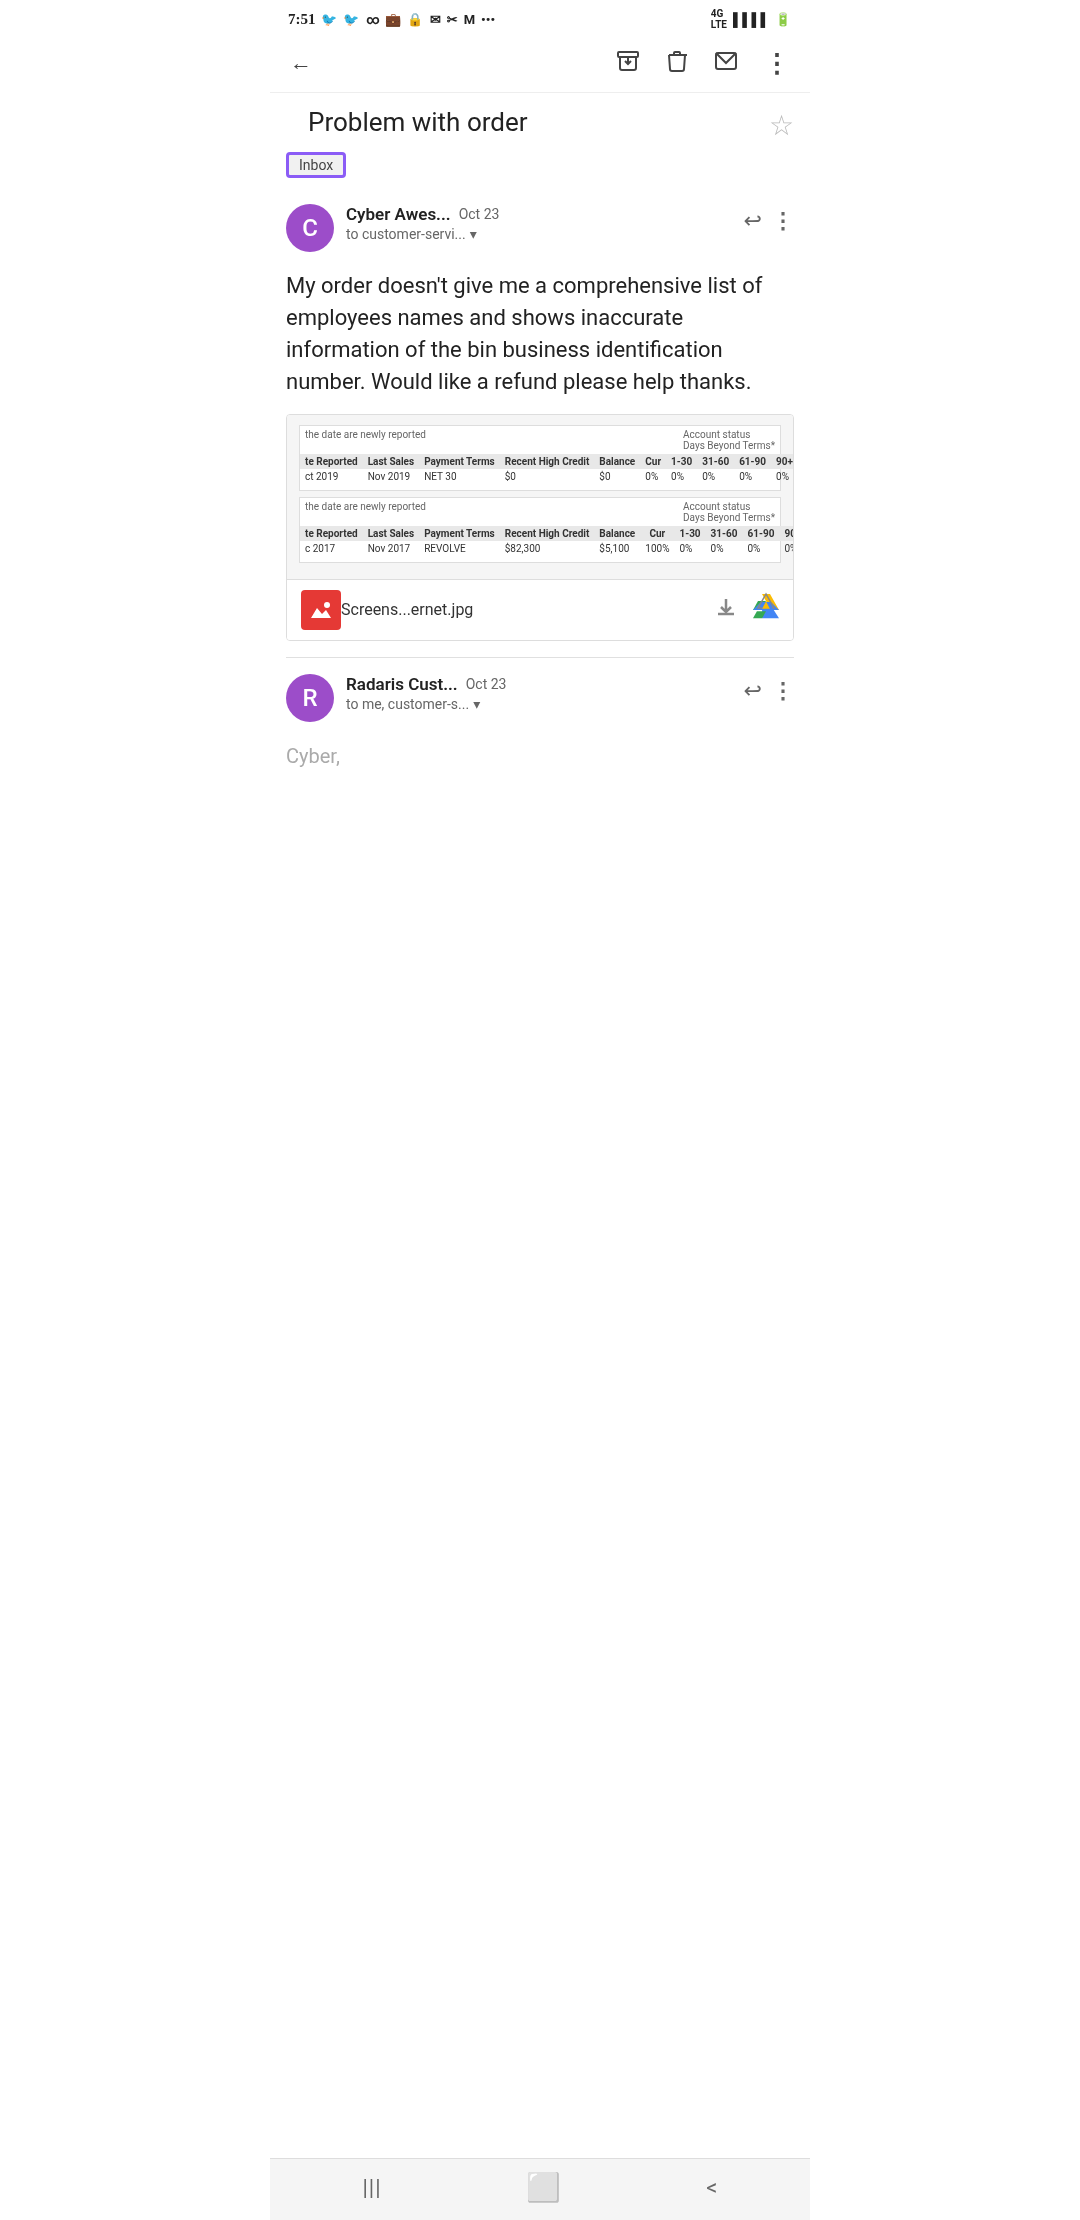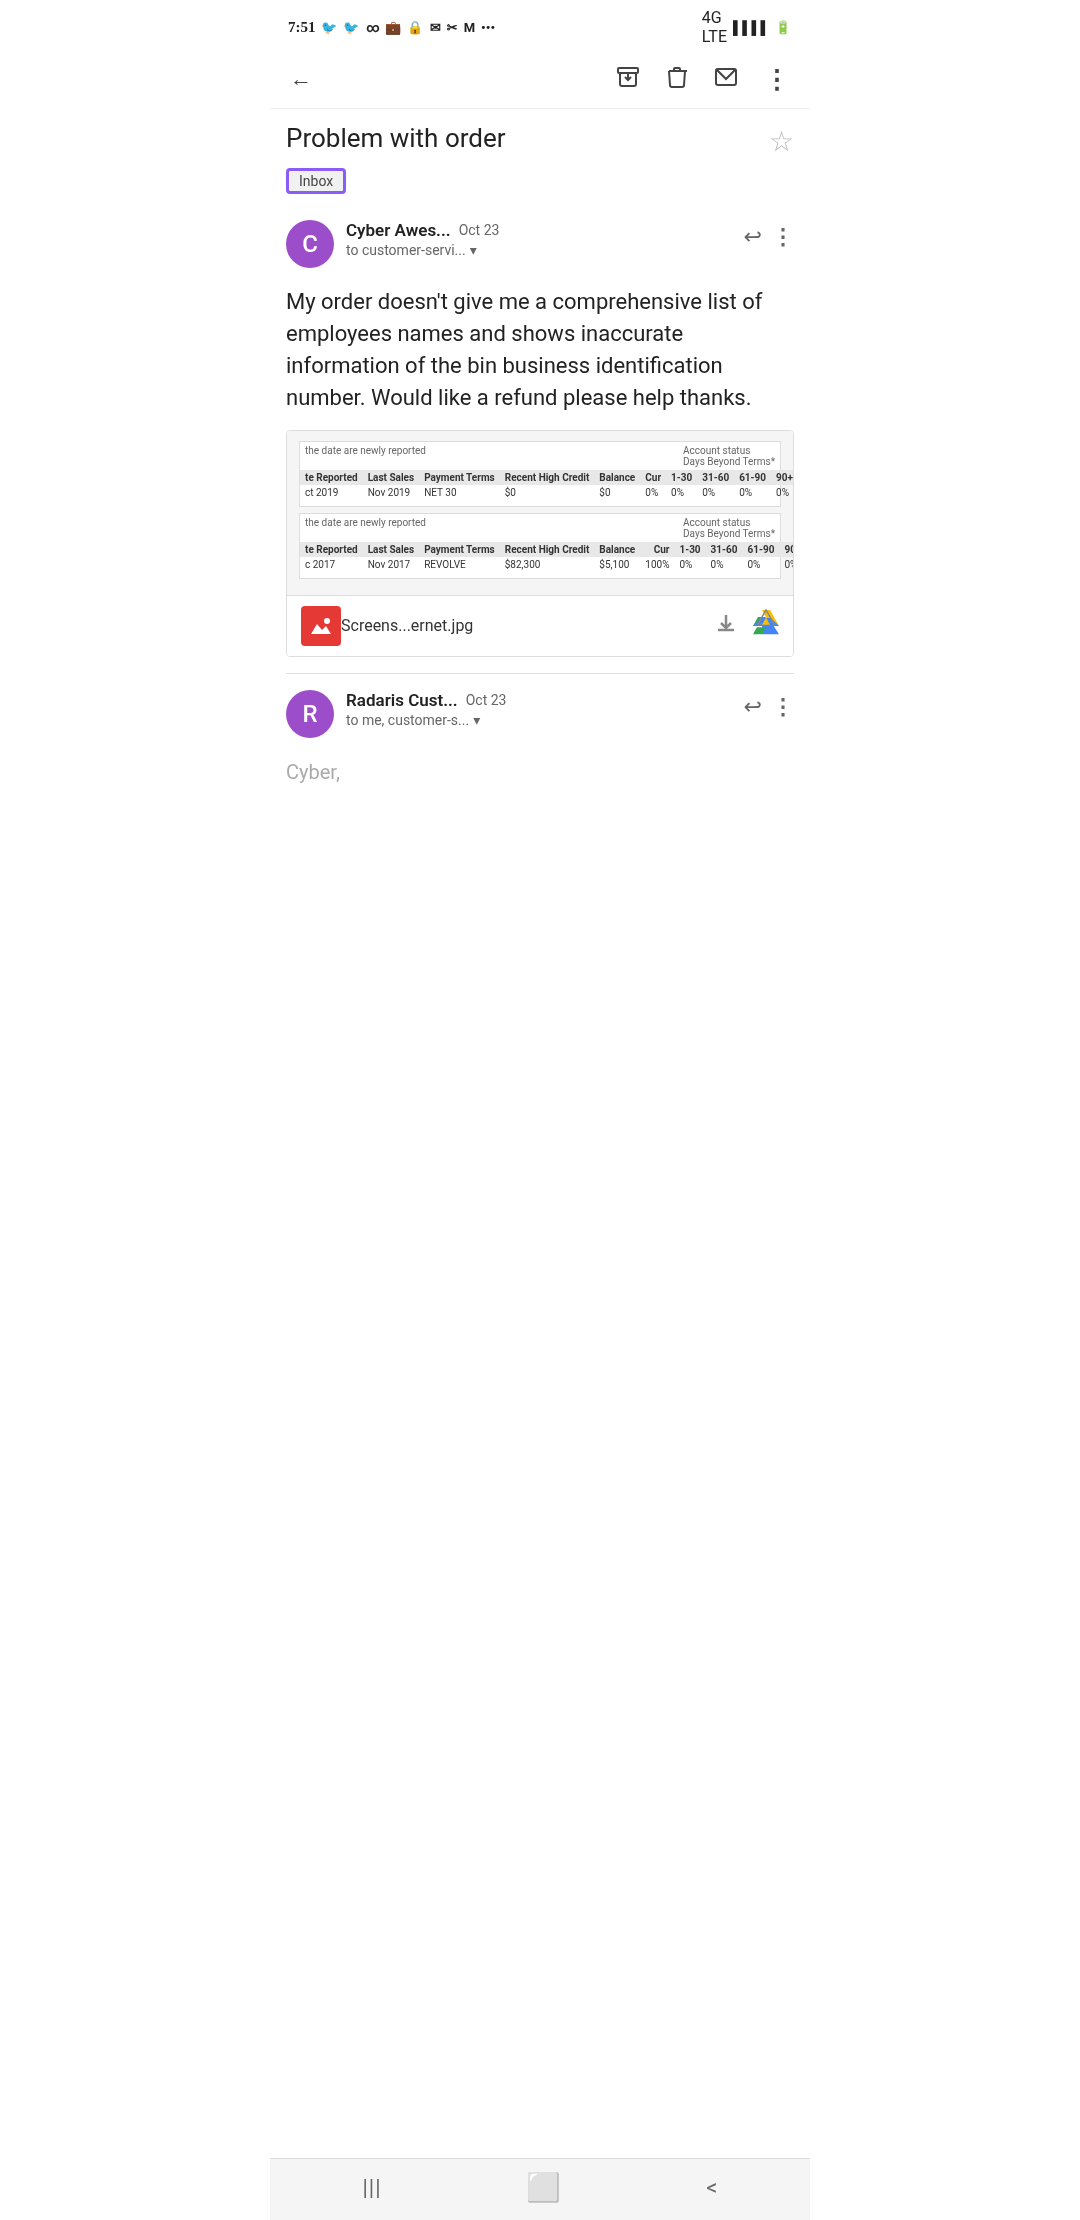--- a/index.html
+++ b/index.html
@@ -54,20 +54,21 @@
     .email-subject {
       font-size: 26px;
       font-weight: 400;
       color: #222;
       line-height: 1.2;
     }
     .subject-row {
       display: flex;
       align-items: flex-start;
       justify-content: space-between;
+      margin-left: 22px;
     }
     .inbox-badge {
       display: inline-block;
       margin-top: 10px;
       margin-bottom: 14px;
       background: #f1f1f1;
       border: 3px solid #8b5cf6;
       border-radius: 4px;
       font-size: 14px;
       color: #444;
@@ -156,21 +157,21 @@
       font-size: 11px;
       color: #333;
       border-collapse: collapse;
       margin-bottom: 6px;
     }
     .table-preview td, .table-preview th {
       padding: 2px 5px;
       white-space: nowrap;
       font-size: 10px;
     }
-    .table-preview thead { background: #e8e8e8; text-align: right; }
+    .table-preview thead { background: #e8e8e8; }
     .table-section {
       border: 1px solid #ddd;
       margin-bottom: 6px;
       background: #fff;
     }
     .table-section-note {
       font-size: 10px;
       color: #666;
       padding: 3px 5px;
       display: flex;
@@ -278,21 +279,21 @@
     <span style="font-size:13px;">🐦</span>
     <span style="font-size:13px;">∞</span>
     <span style="font-size:13px;">💼</span>
     <span style="font-size:13px;">🔒</span>
     <span style="font-size:13px;">✉</span>
     <span style="font-size:13px;">✂</span>
     <span style="font-size:13px;font-weight:bold;">M</span>
     <span style="font-size:13px;">•••</span>
   </div>
   <div class="status-bar-right">
-    <span style="font-size:16px;font-weight:normal;">4G<br>LTE</span>
+    <span style="font-size:10px;font-weight:bold;">4G<br>LTE</span>
     <span>▌▌▌▌</span>
     <span>🔋</span>
   </div>
 </div>
 
 <div class="toolbar">
   <div class="toolbar-left">
     <span class="toolbar-icon">←</span>
   </div>
   <div class="toolbar-right">

